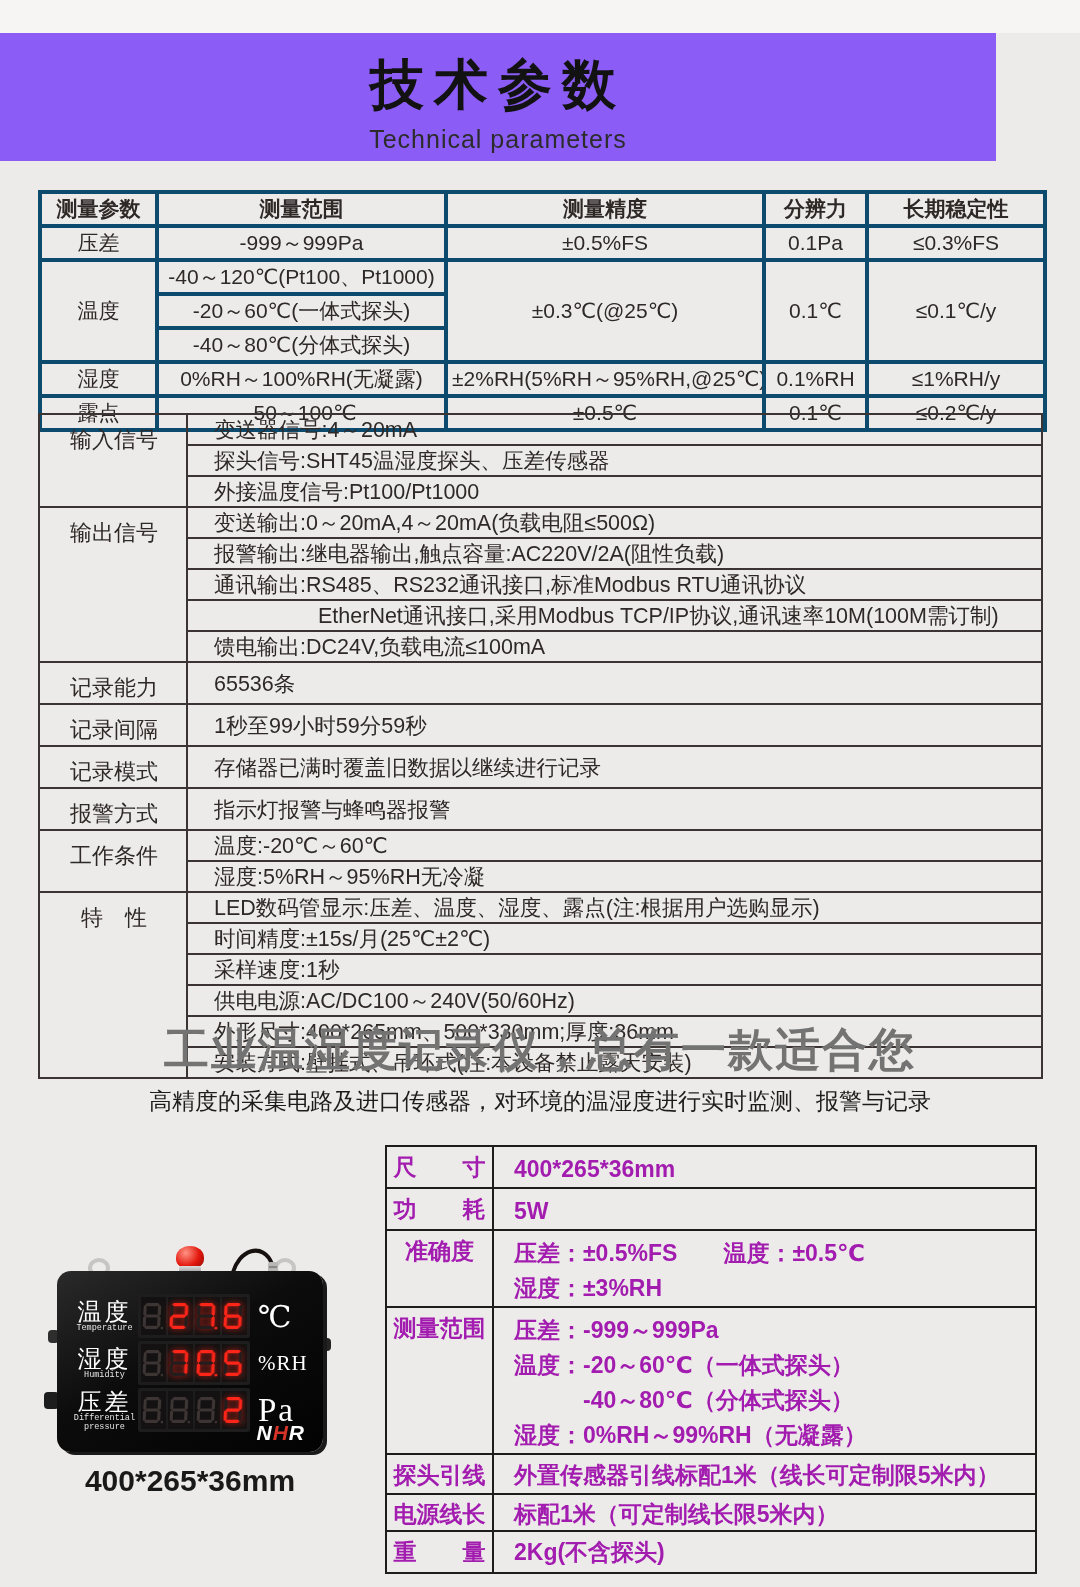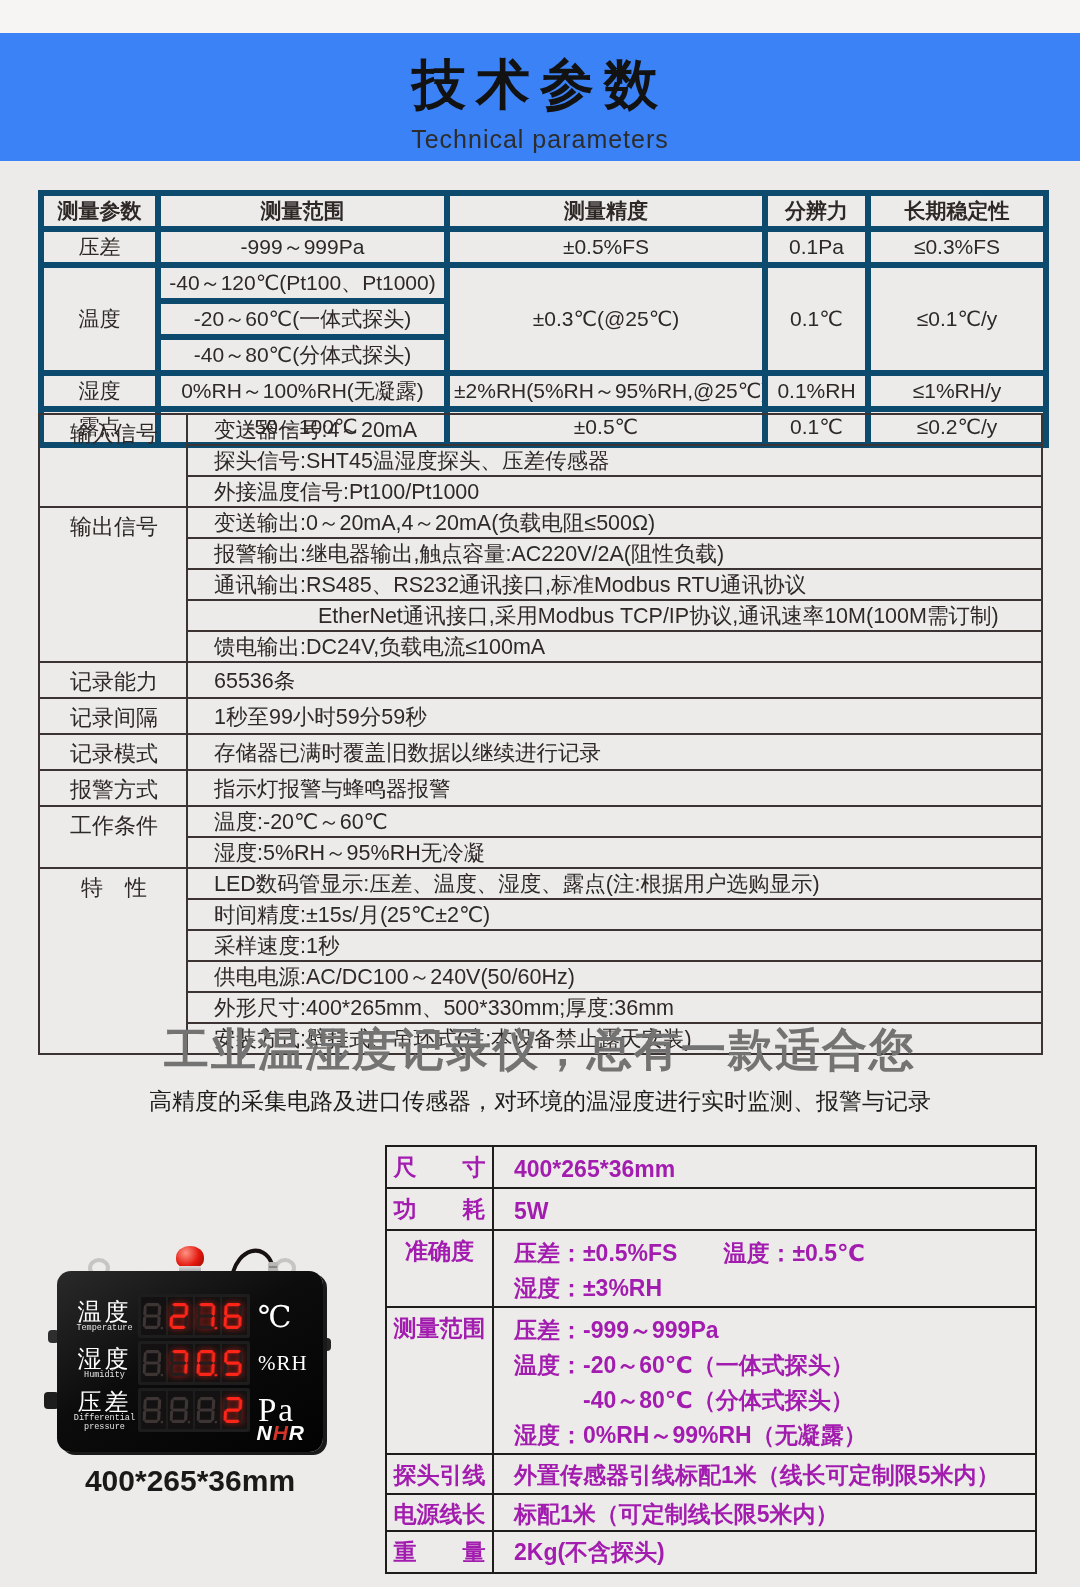--- a/index.html
+++ b/index.html
@@ -3,36 +3,36 @@
 <meta charset="utf-8">
 <style>
   * { margin:0; padding:0; box-sizing:border-box; }
   html,body { width:1080px; }
   body {
     position:relative; width:1080px; height:1587px; overflow:hidden;
     background:#edebe9; color:#2e2927;
     font-family:"Liberation Sans","DejaVu Sans",sans-serif;
   }
   .top-strip { position:absolute; top:0; left:0; width:1080px; height:33px; background:#f6f5f4; }
-  .band { position:absolute; top:33px; left:0; width:1080px; height:128px; background:#3b82f6; text-align:center; }
+  .band { position:absolute; top:33px; left:0; width:996px; height:128px; background:#8b5cf6; text-align:center; }
   .band h1 { font-size:54px; font-weight:700; letter-spacing:10px; padding-top:16px; color:#121212; }
   .band .sub { font-size:25px; color:#2c2c2c; margin-top:3px; letter-spacing:1px; }
 
   
   table { border-collapse:collapse; }
   .t1 { position:absolute; top:190px; left:38px; width:1005px; table-layout:fixed; text-align:center; font-size:21px; }
-  .t1 th,.t1 td { border:6px solid #0c4a6e; padding:1px 4px; overflow:hidden; white-space:nowrap; }
+  .t1 th,.t1 td { border:4px solid #0c4a6e; padding:1px 4px; overflow:hidden; white-space:nowrap; }
   .t1 th { font-weight:700; height:31px; }
   .t1 td { height:30px; }
   .t1 tr.subrow td { height:28px; }
 
   
   .t2 { position:absolute; top:413px; left:38px; width:1005px; table-layout:fixed; font-size:21.5px; }
   .t2 td { border:2px solid #3b3432; height:27px; padding:0 0 0 2px; overflow:hidden; white-space:nowrap; }
-  .t2 td.lbl { text-align:center; vertical-align:top; padding-top:4px; font-size:22px; }
+  .t2 td.lbl { text-align:center; vertical-align:top; padding-top:10px; font-size:22px; }
   .t2 td.val { padding-left:26px; }
   .t2 td.val.indent { padding-left:130px; }
 
   
   .promo-h { position:absolute; top:1020px; left:0; width:1080px; text-align:center;
              font-size:45px; font-weight:700; color:#737373; letter-spacing:2px; }
   .promo-s { position:absolute; top:1086px; left:0; width:1080px; text-align:center;
              font-size:23px; color:#1c1c1c; }
 
   

